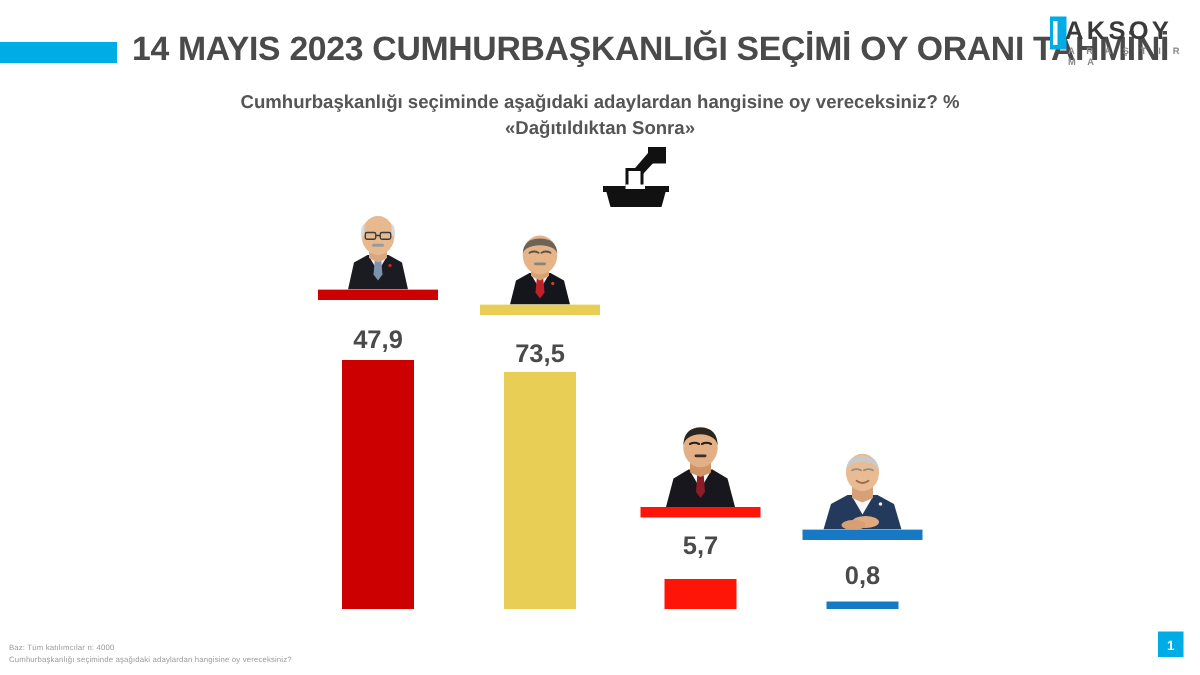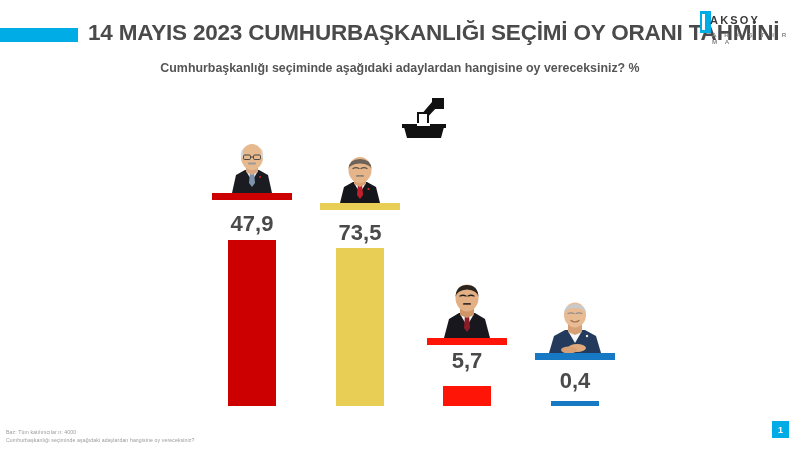--- a/index.html
+++ b/index.html
@@ -26,21 +26,21 @@
   .logo-mark{
     position:absolute;left:0;top:1px;width:11px;height:22px;
     background:#00ACE6;
   }
   .logo-mark::after{
     content:"";position:absolute;left:2px;top:3px;width:3px;height:16px;
     background:#ffffff;
   }
   .logo-word{
     position:absolute;left:10px;top:1px;
-    font-size:11px;font-weight:bold;color:#3A3A3A;letter-spacing:2.2px;
+    font-size:17px;font-weight:bold;color:#3A3A3A;letter-spacing:2.2px;
     line-height:19px;
   }
   .logo-sub{
     position:absolute;left:12px;top:21px;
     font-size:6.2px;color:#8A8A8A;letter-spacing:3.1px;font-weight:bold;
   }
 
   
   .sub{
     position:absolute;left:0;top:60px;width:800px;text-align:center;
@@ -50,21 +50,21 @@
 
   
   .ballot{position:absolute;left:398px;top:96px;width:52px;height:44px;}
 
   
   .plot{position:absolute;left:0;top:0;width:800px;height:450px;}
   .bar-group{position:absolute;bottom:44px;width:48px;}
   .bar{width:48px;position:absolute;bottom:0;left:0;}
   .bar-value{
     position:absolute;left:-26px;width:100px;text-align:center;
-    font-size:22px;font-weight:bold;color:#4A4A4A;
+    font-size:17px;font-weight:bold;color:#4A4A4A;
   }
   .photo-wrap{position:absolute;left:-16px;width:80px;}
   .photo{
     width:80px;height:auto;display:block;
   }
   .photo-underline{width:80px;height:7px;}
 
   
   .foot{
     position:absolute;left:6px;top:428px;
@@ -85,20 +85,21 @@
   <div class="hdr-title">14 MAYIS 2023 CUMHURBAŞKANLIĞI SEÇİMİ OY ORANI TAHMİNİ</div>
 
   <div class="logo">
     <div class="logo-mark"></div>
     <div class="logo-word">AKSOY</div>
     <div class="logo-sub">A R A Ş T I R M A</div>
   </div>
 
   <div class="sub">
     <span>Cumhurbaşkanlığı seçiminde aşağıdaki adaylardan hangisine oy vereceksiniz? %</span>
+    <span class="l2">«Dağıtıldıktan Sonra»</span>
   </div>
 
   <div class="ballot">
     <svg viewBox="0 0 52 44" width="52" height="44" aria-hidden="true">
 
       <polygon points="34,2 46,2 46,13 34,13" fill="#111111"></polygon>
       <polygon points="22,20 34,6 39,11 27,24" fill="#111111"></polygon>
       <polygon points="23,19 28,24 22,25" fill="#111111"></polygon>
 
       <polygon points="19,16 31,16 31,32 19,32" fill="#111111"></polygon>
@@ -201,21 +202,21 @@
           <path d="M41 13.5 q3 -1.4 6 0" stroke="#8d8d8d" stroke-width="1.2" fill="none" stroke-linecap="round"></path>
 
           <path d="M36 20.5 q4 3 8 0" stroke="#9a6a4b" stroke-width="1.2" fill="none" stroke-linecap="round"></path>
 
           <ellipse cx="42" cy="48" rx="9" ry="4" fill="#e0a97e"></ellipse>
           <ellipse cx="34" cy="50" rx="8" ry="3.4" fill="#d79f74"></ellipse>
           <circle cx="52" cy="36" r="1.2" fill="#eee"></circle>
         </svg>
         <div class="photo-underline" style="background:#1778C4;"></div>
       </div>
-      <div class="bar-value" style="bottom:12px;">0,4</div>
+      <div class="bar-value" style="bottom:12px;">0,8</div>
       <div class="bar" style="height:5px;background:#1778C4;"></div>
     </div>
 
   </div>
 
   <div class="foot">
     <div>Baz: Tüm katılımcılar  n: 4000</div>
     <div>Cumhurbaşkanlığı  seçiminde  aşağıdaki  adaylardan  hangisine  oy  vereceksiniz?</div>
   </div>
 

